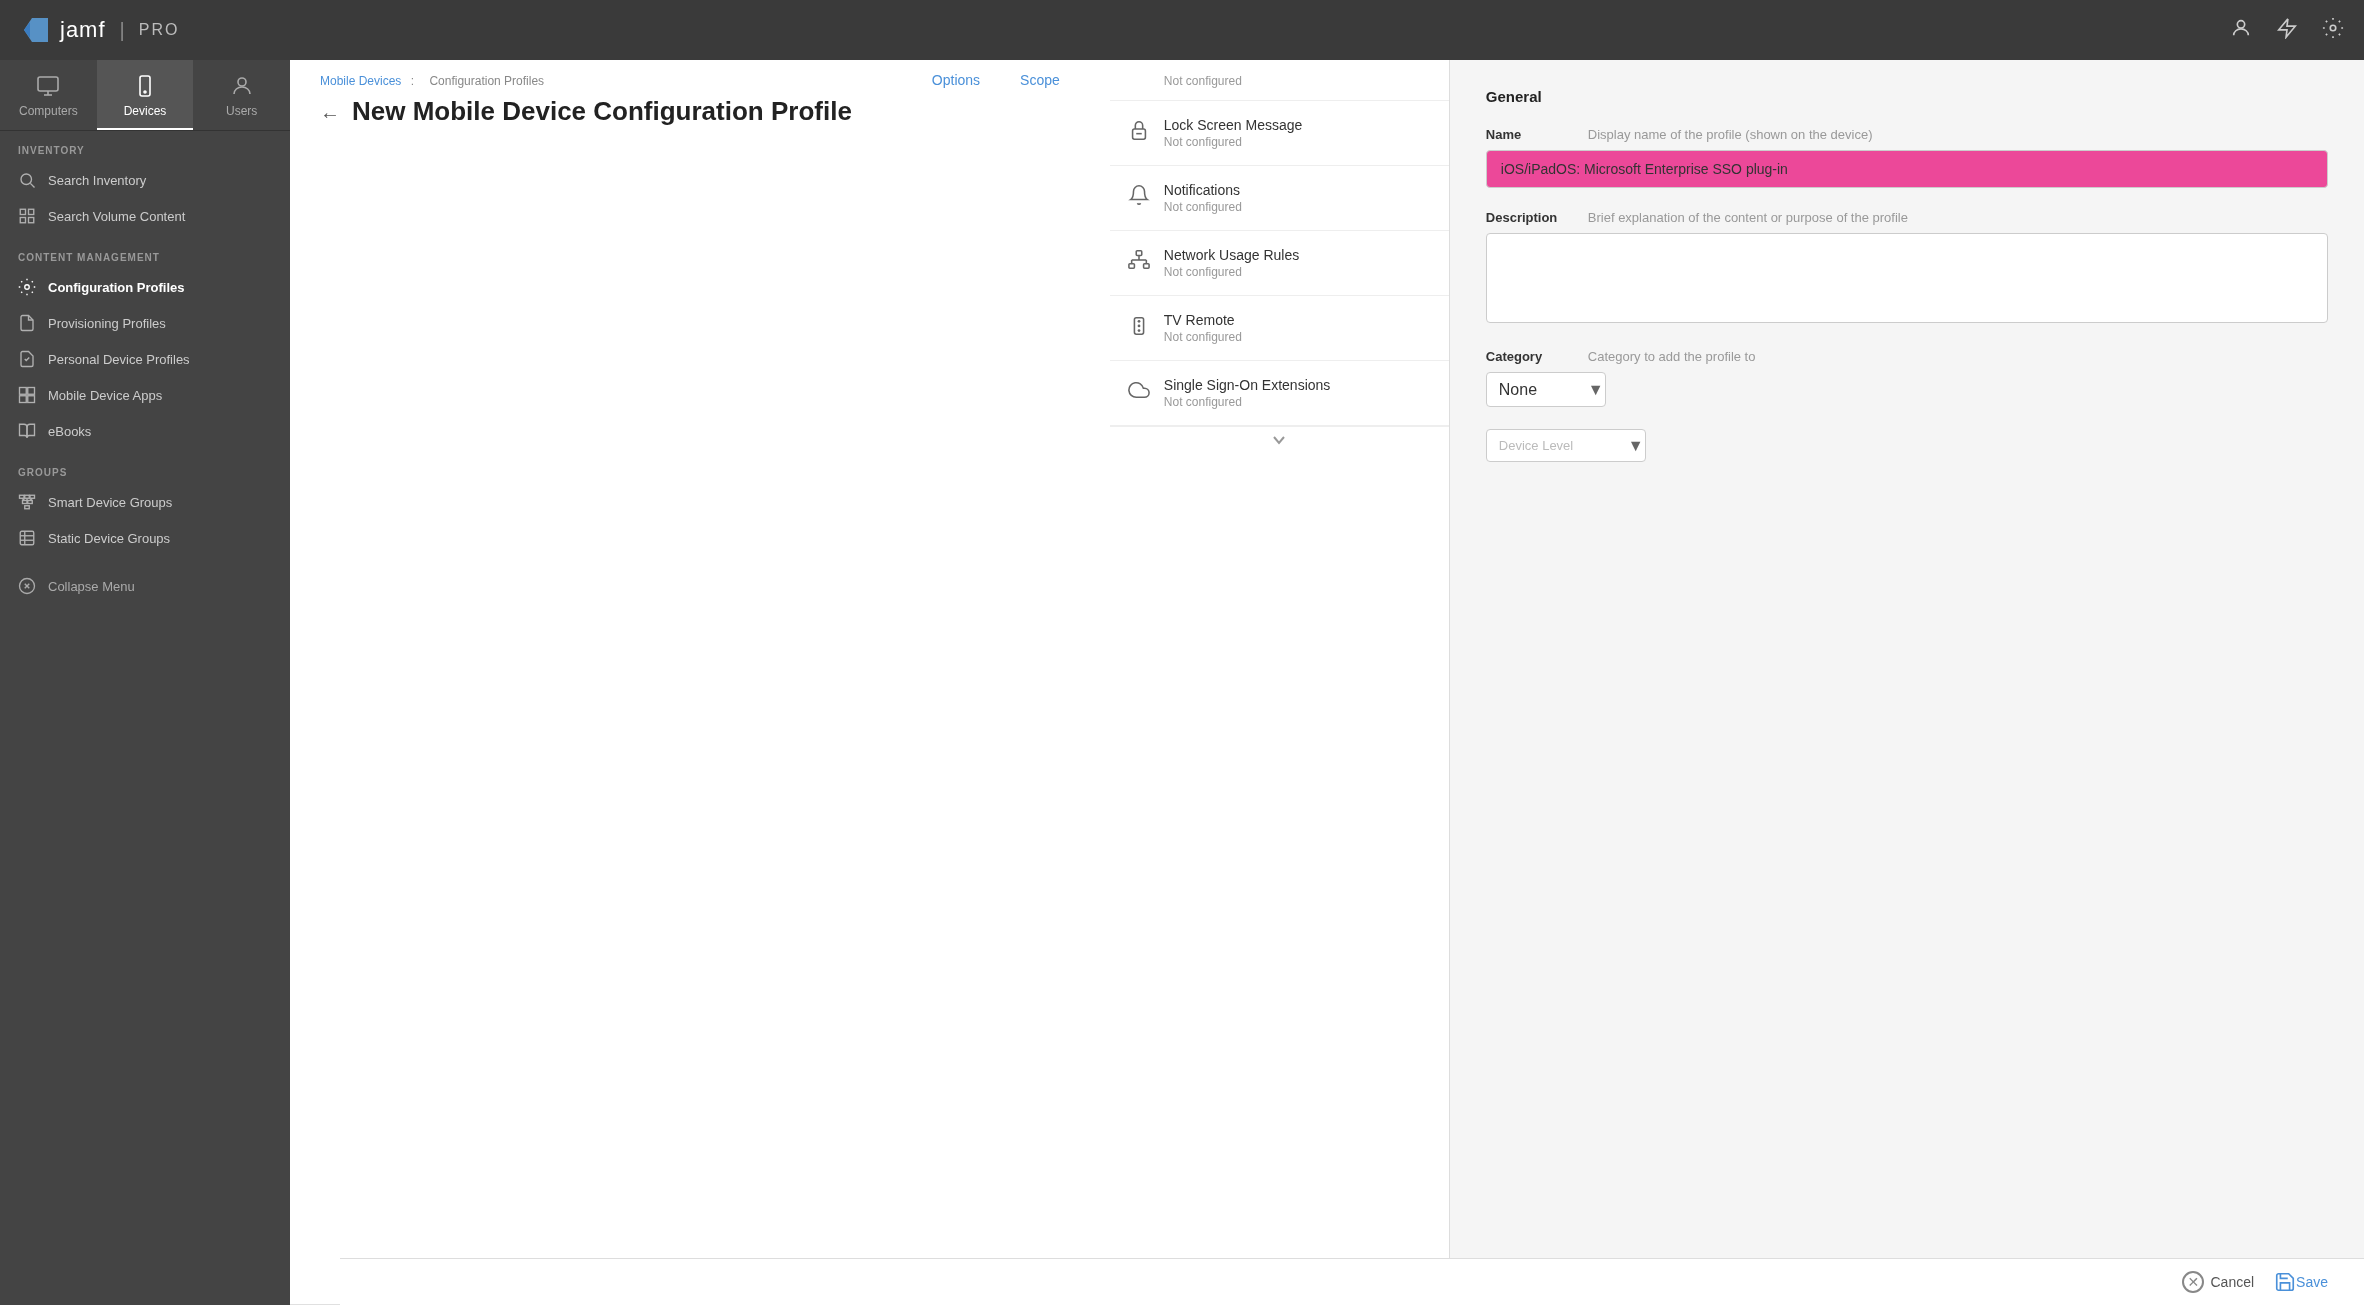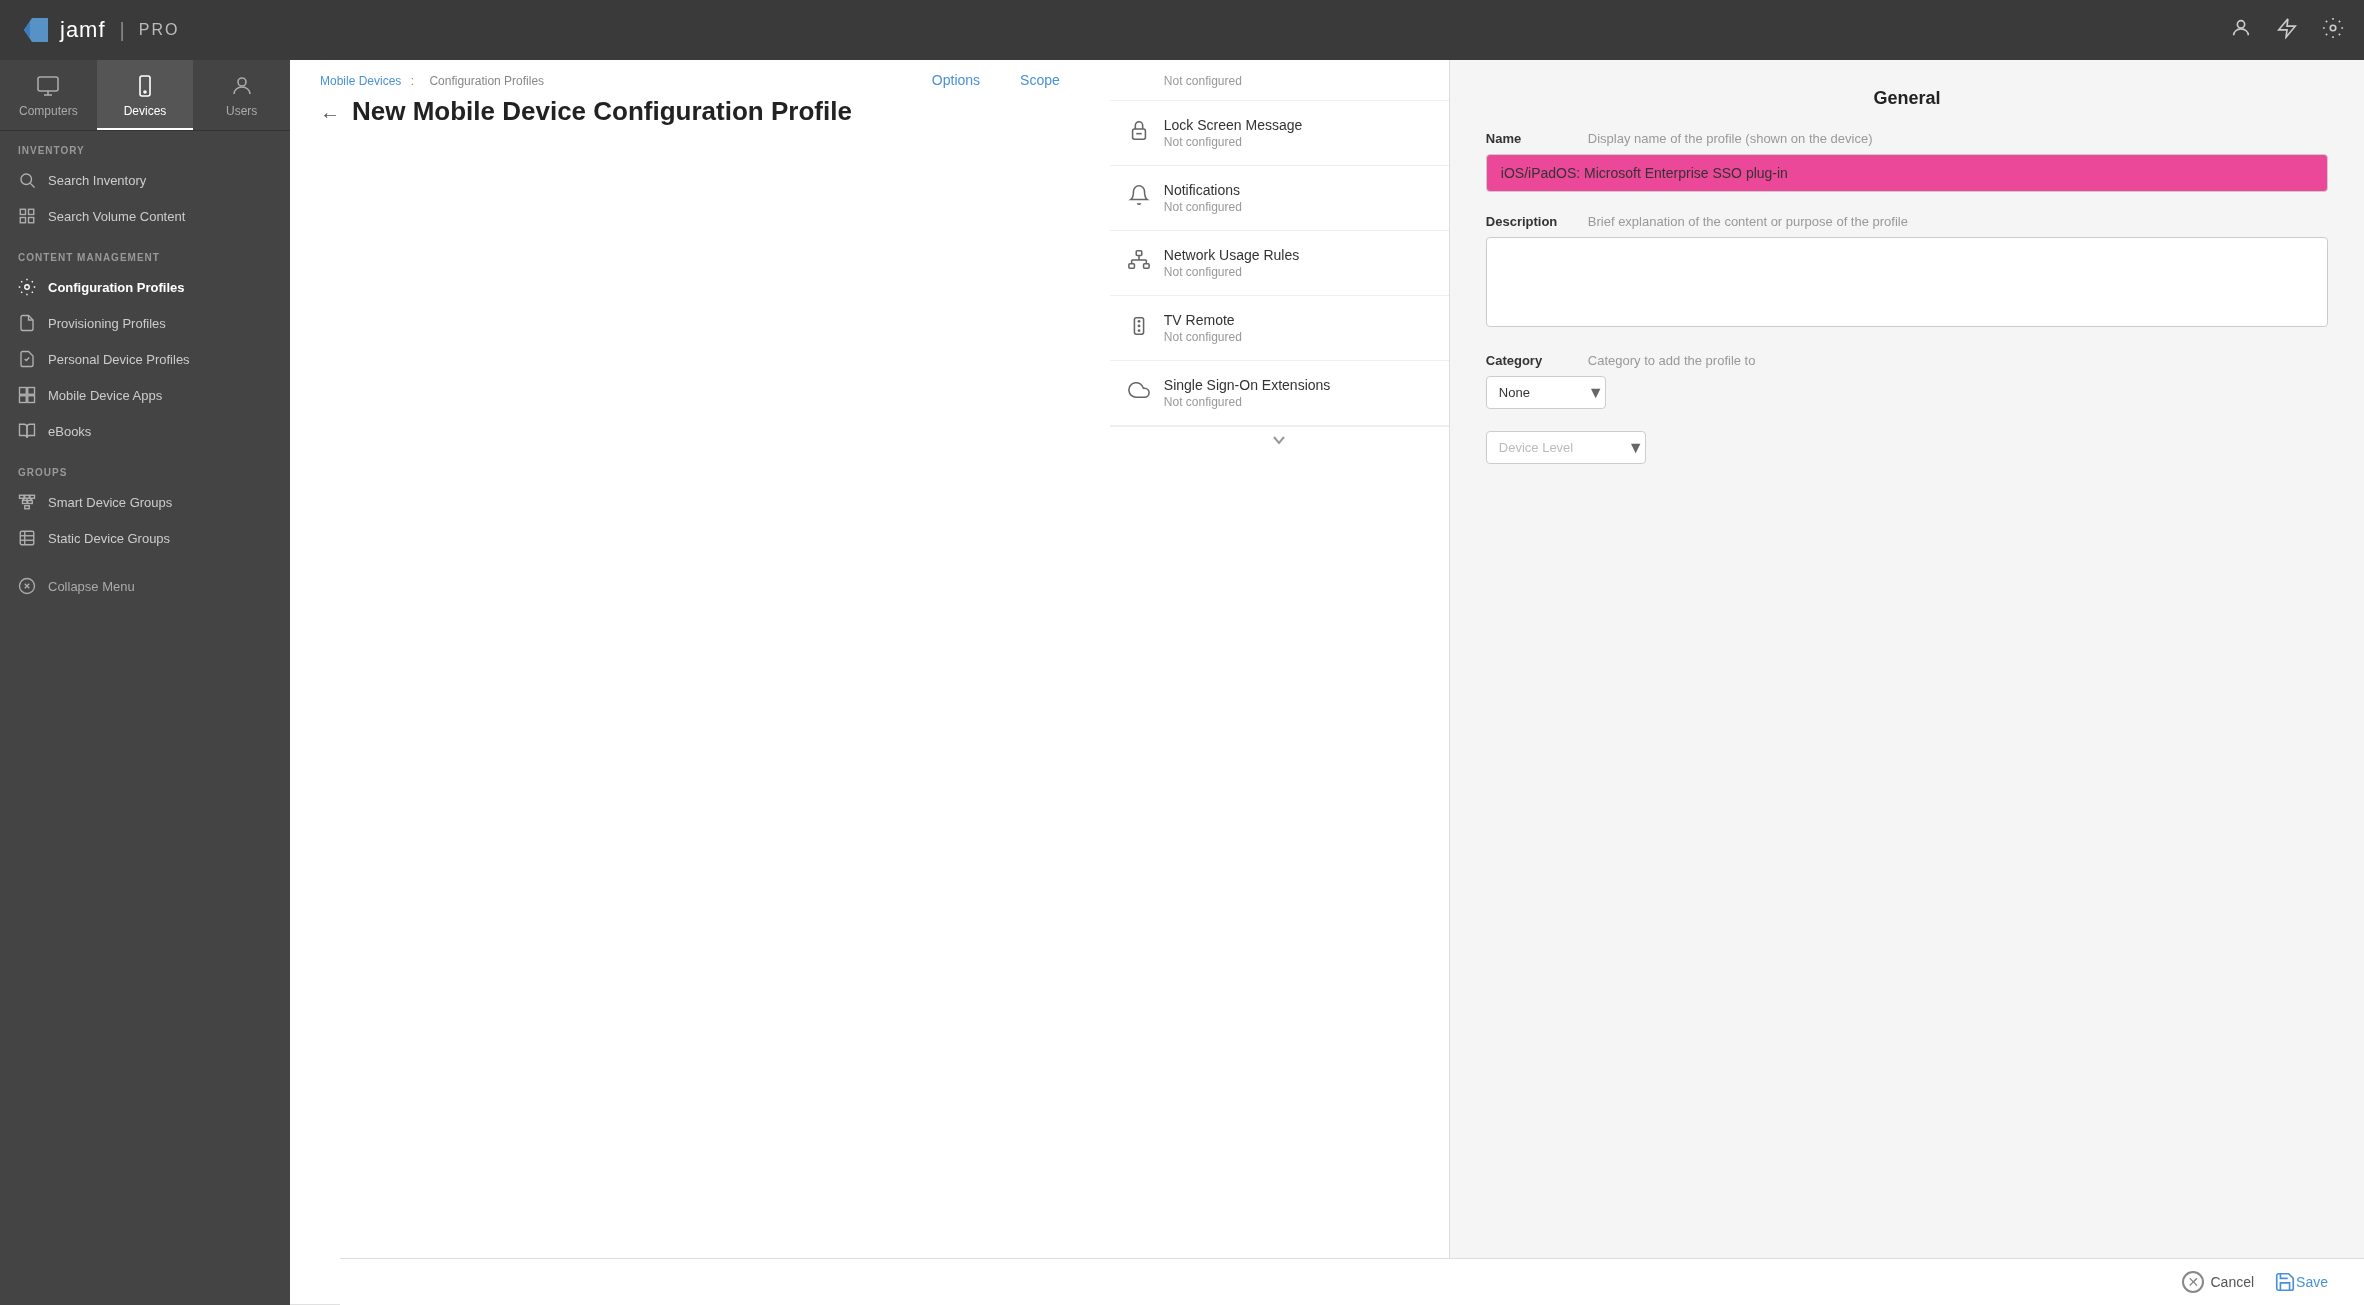--- a/index.html
+++ b/index.html
@@ -251,25 +251,24 @@
     }
 
     
     .form-panel {
       flex: 1;
       background: #f5f5f5;
       overflow-y: auto;
       padding: 28px 36px;
     }
     .form-section-title {
-      font-size: 18px;
+      font-size: 15px;
       font-weight: 600;
       color: #222;
       margin-bottom: 22px;
-      text-align: center;
     }
     .form-field {
       margin-bottom: 22px;
     }
     .form-label-row {
       display: flex;
       align-items: baseline;
       gap: 12px;
       margin-bottom: 8px;
     }
@@ -307,21 +306,21 @@
     }
     .form-select-wrap {
       display: flex;
       align-items: center;
       gap: 8px;
     }
     .form-select {
       padding: 8px 26px 8px 12px;
       border: 1px solid #ccc;
       border-radius: 4px;
-      font-size: 13px;
+      font-size: 16px;
       color: #333;
       background: white;
       appearance: none;
       cursor: pointer;
       min-width: 120px;
     }
     .select-arrow {
       margin-left: -26px;
       pointer-events: none;
       color: #666;

